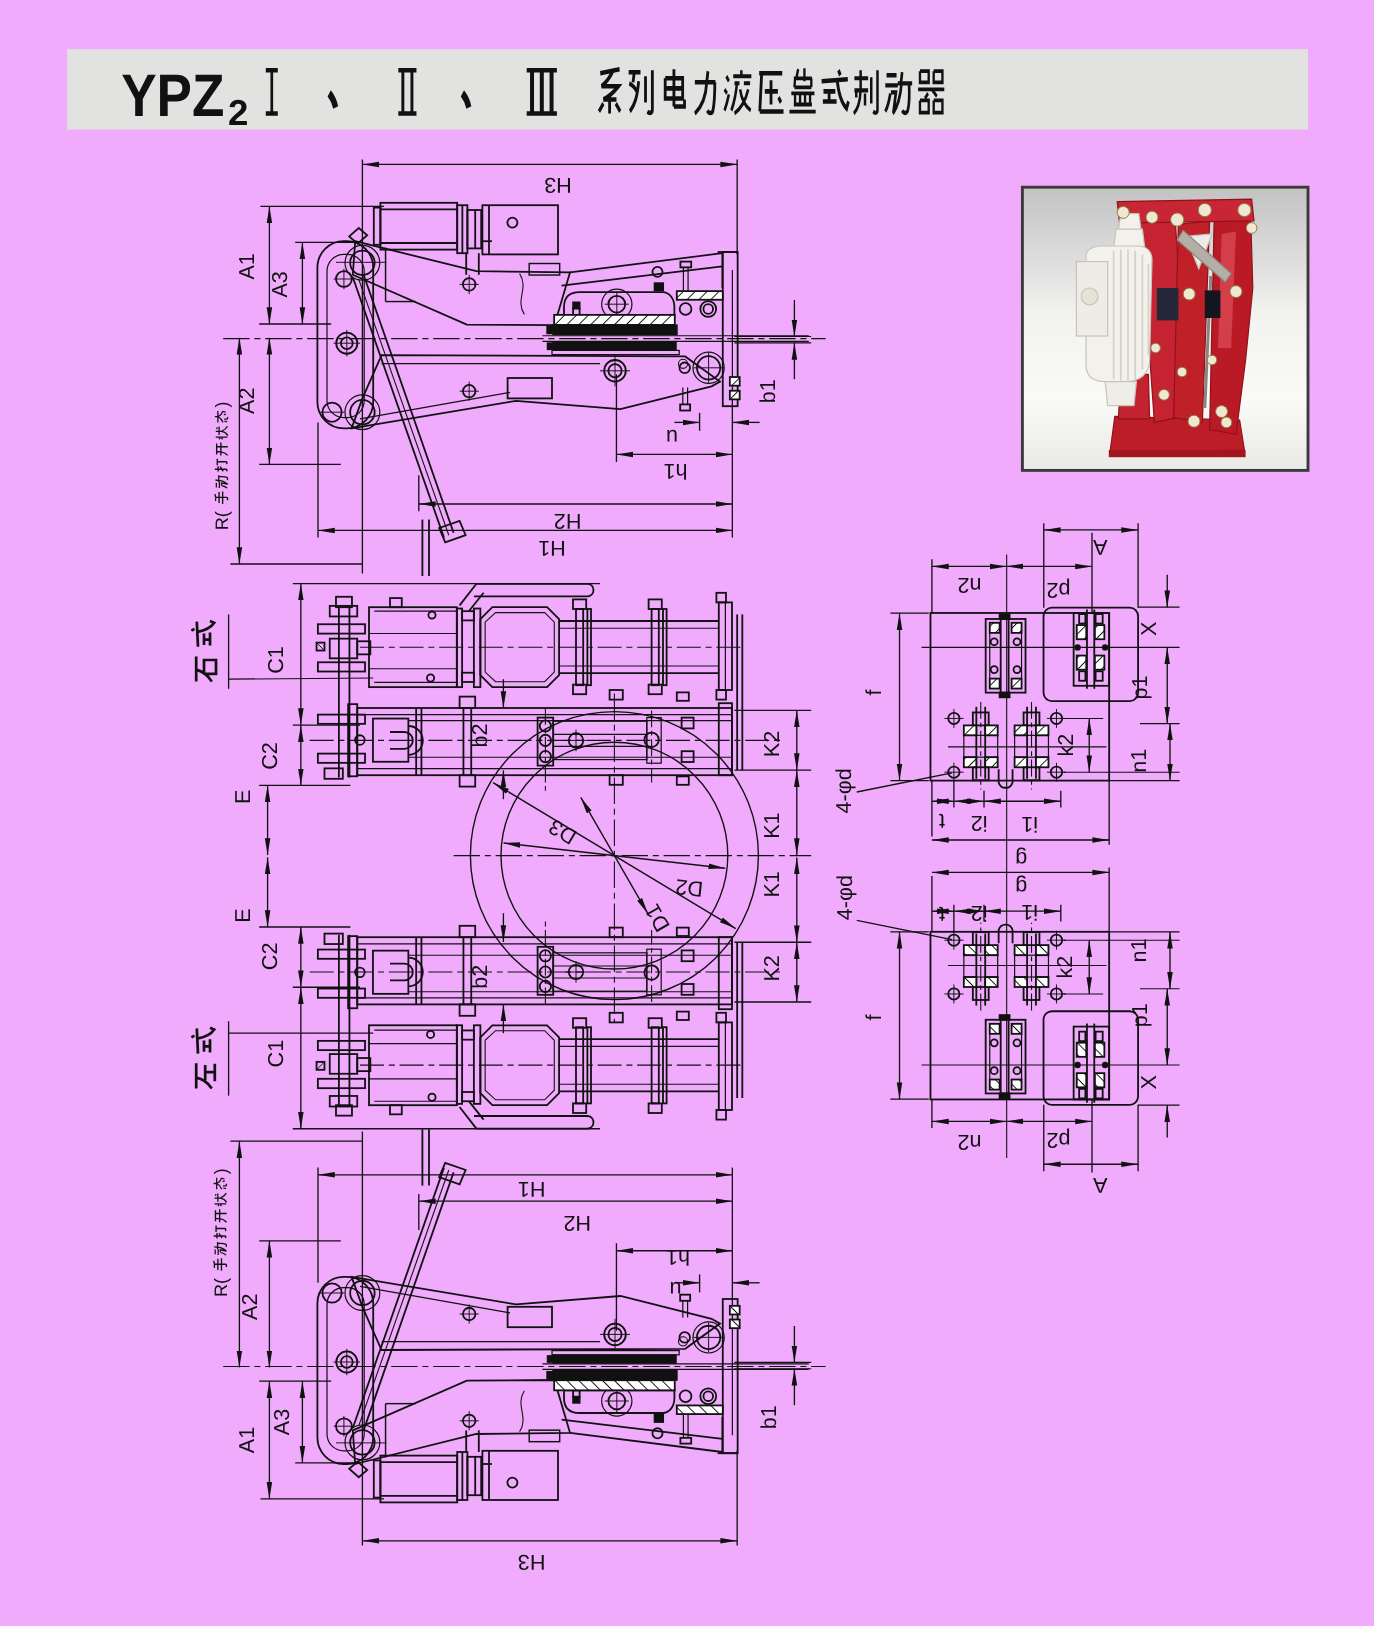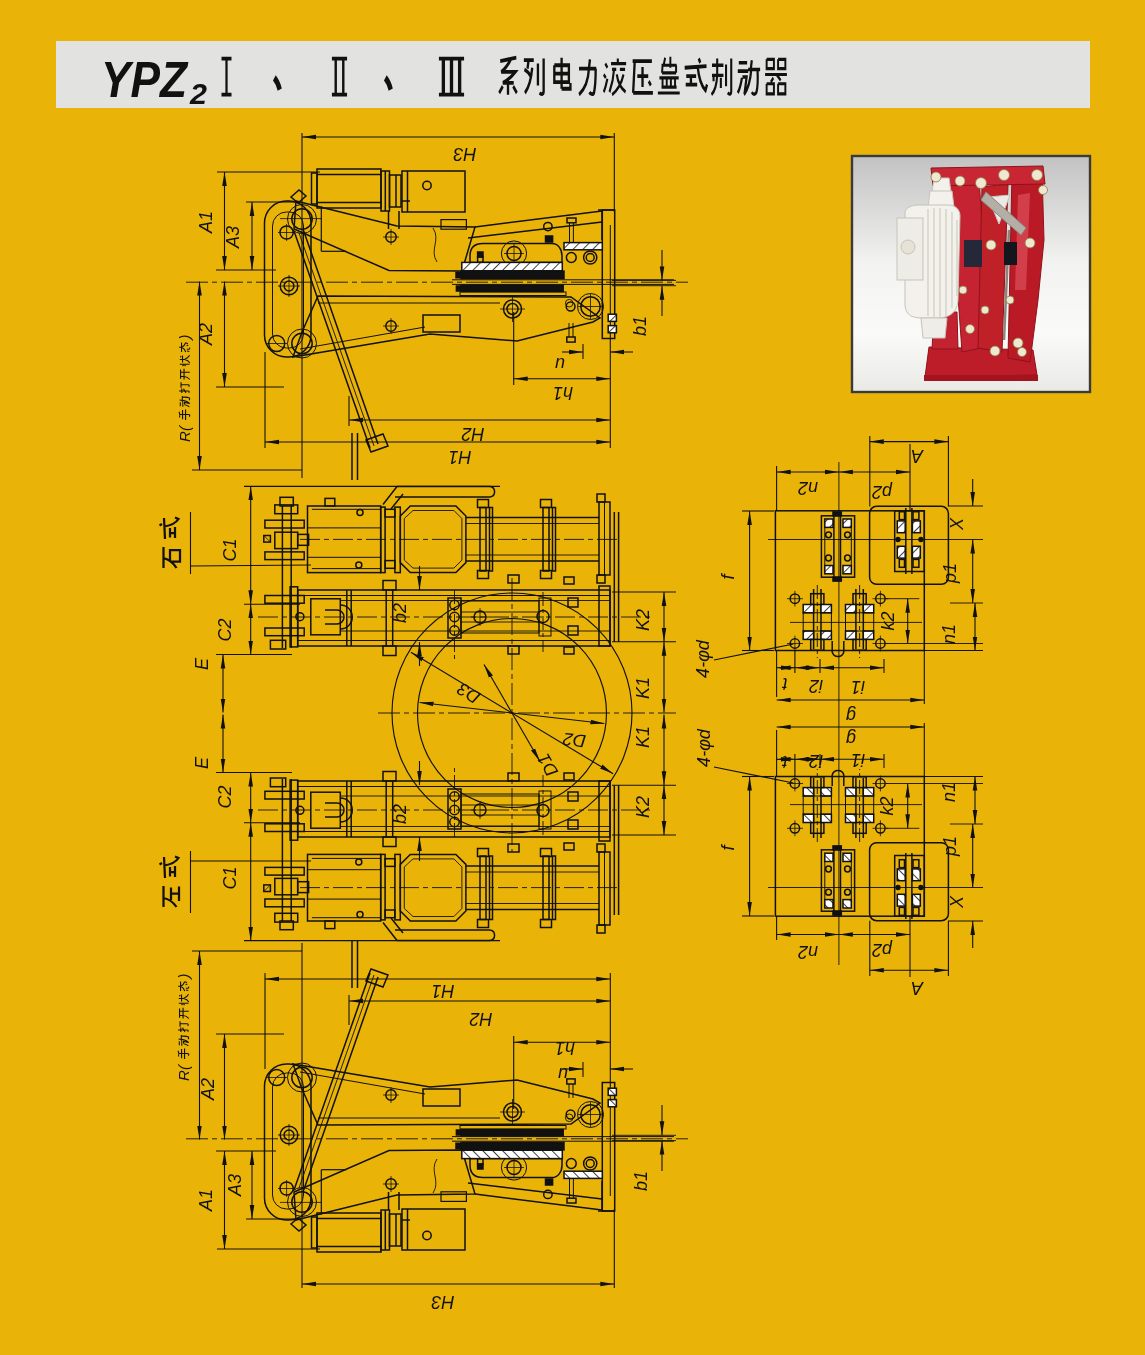--- a/index.html
+++ b/index.html
@@ -1,16 +1,16 @@
 <!DOCTYPE html>
 <html><head>
 <meta charset="utf-8">
 <style>
 html,body{margin:0;padding:0;background:#fff;}
-#page{position:relative;width:1145px;height:1355px;background:#eab308;overflow:hidden;font-style:italic;}
+#page{position:relative;width:1145px;height:1355px;background:#f0abfc;overflow:hidden;}
 svg{position:absolute;left:0;top:0;}
 text{font-family:"Liberation Sans",sans-serif;fill:#111;}
 .dim{font-size:18px;}
 </style>
 </head>
 <body>
 <div id="page">
 <svg width="1145" height="1355" viewBox="0 0 1145 1355">
 <defs>
 <marker id="ai" viewBox="0 0 14 6" markerWidth="14" markerHeight="6" refX="14" refY="3" orient="auto" markerUnits="userSpaceOnUse">

